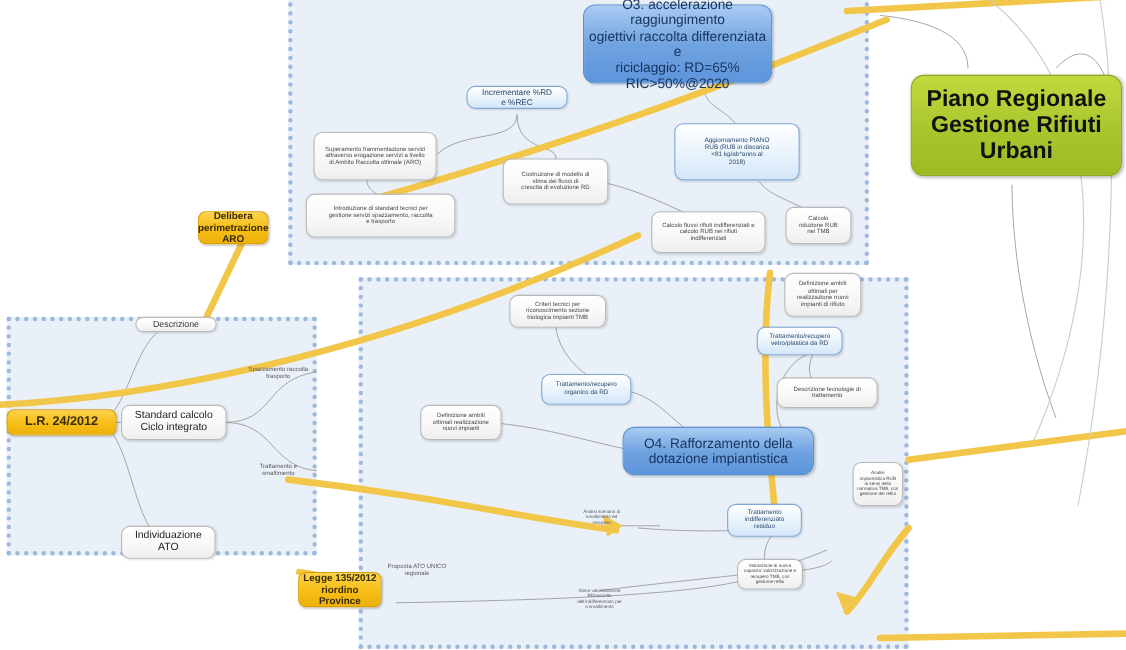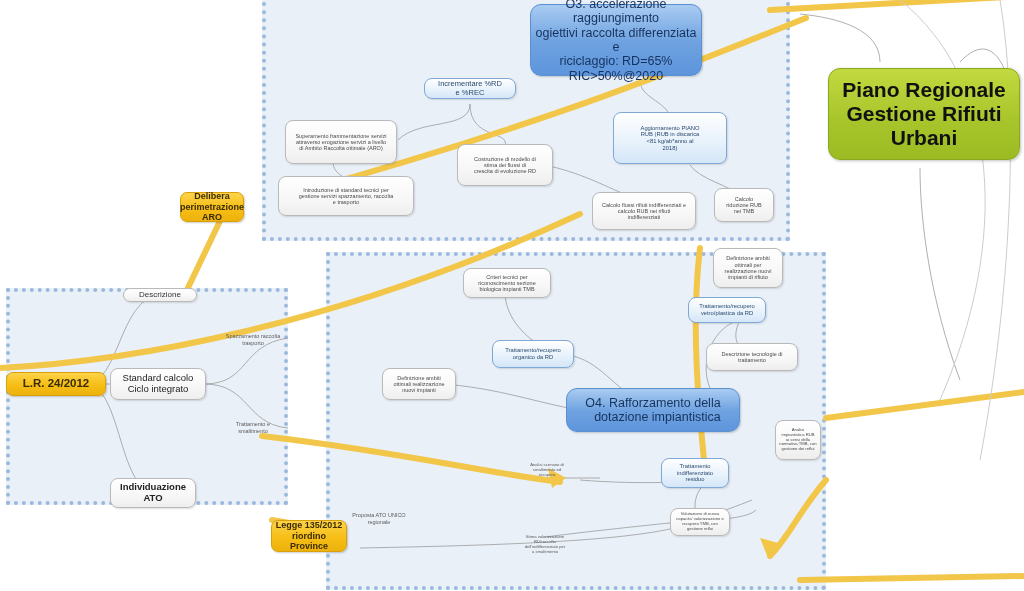--- a/index.html
+++ b/index.html
@@ -160,21 +160,21 @@
 
   <div class="node green" style="left:828px;top:68px;width:192px;height:92px;">Piano Regionale
 Gestione Rifiuti
 Urbani</div>
 
   <div class="node obj" style="left:530px;top:4px;width:172px;height:72px;">O3.  accelerazione raggiungimento
 ogiettivi raccolta differenziata e
 riciclaggio: RD=65%
 RIC&gt;50%@2020</div>
 
-  <div class="node obj" style="left:566px;top:388px;width:174px;height:44px;text-align:right;">O4. Rafforzamento della
+  <div class="node obj" style="left:566px;top:388px;width:174px;height:44px;">O4. Rafforzamento della
 dotazione impiantistica</div>
 
   <div class="node orange big" style="left:6px;top:372px;width:100px;height:24px;">L.R. 24/2012</div>
 
   <div class="node orange" style="left:157px;top:192px;width:64px;height:30px;margin-left:23px;">Delibera
 perimetrazione
 ARO</div>
 
   <div class="node orange" style="left:243px;top:520px;width:76px;height:32px;margin-left:28px;">Legge 135/2012
 riordino Province</div>
@@ -254,21 +254,21 @@
 a smaltimento</div>
 
   <div class="plain" style="left:338px;top:512px;width:82px;">Proposta ATO UNICO
 regionale</div>
 
   <div class="node white md" style="left:123px;top:288px;width:74px;height:14px;">Descrizione</div>
 
   <div class="node white lg" style="left:110px;top:368px;width:96px;height:32px;">Standard calcolo
 Ciclo integrato</div>
 
-  <div class="node white lg" style="left:110px;top:478px;width:86px;height:30px;font-weight:bold;">Individuazione
+  <div class="node white lg" style="left:110px;top:478px;width:86px;height:30px;">Individuazione
 ATO</div>
 
   <div class="plain" style="left:212px;top:333px;width:82px;">Spazzamento raccolta
 trasporto</div>
 
   <div class="plain" style="left:212px;top:421px;width:82px;">Trattamento e
 smaltimento</div>
 
 </div>
 

